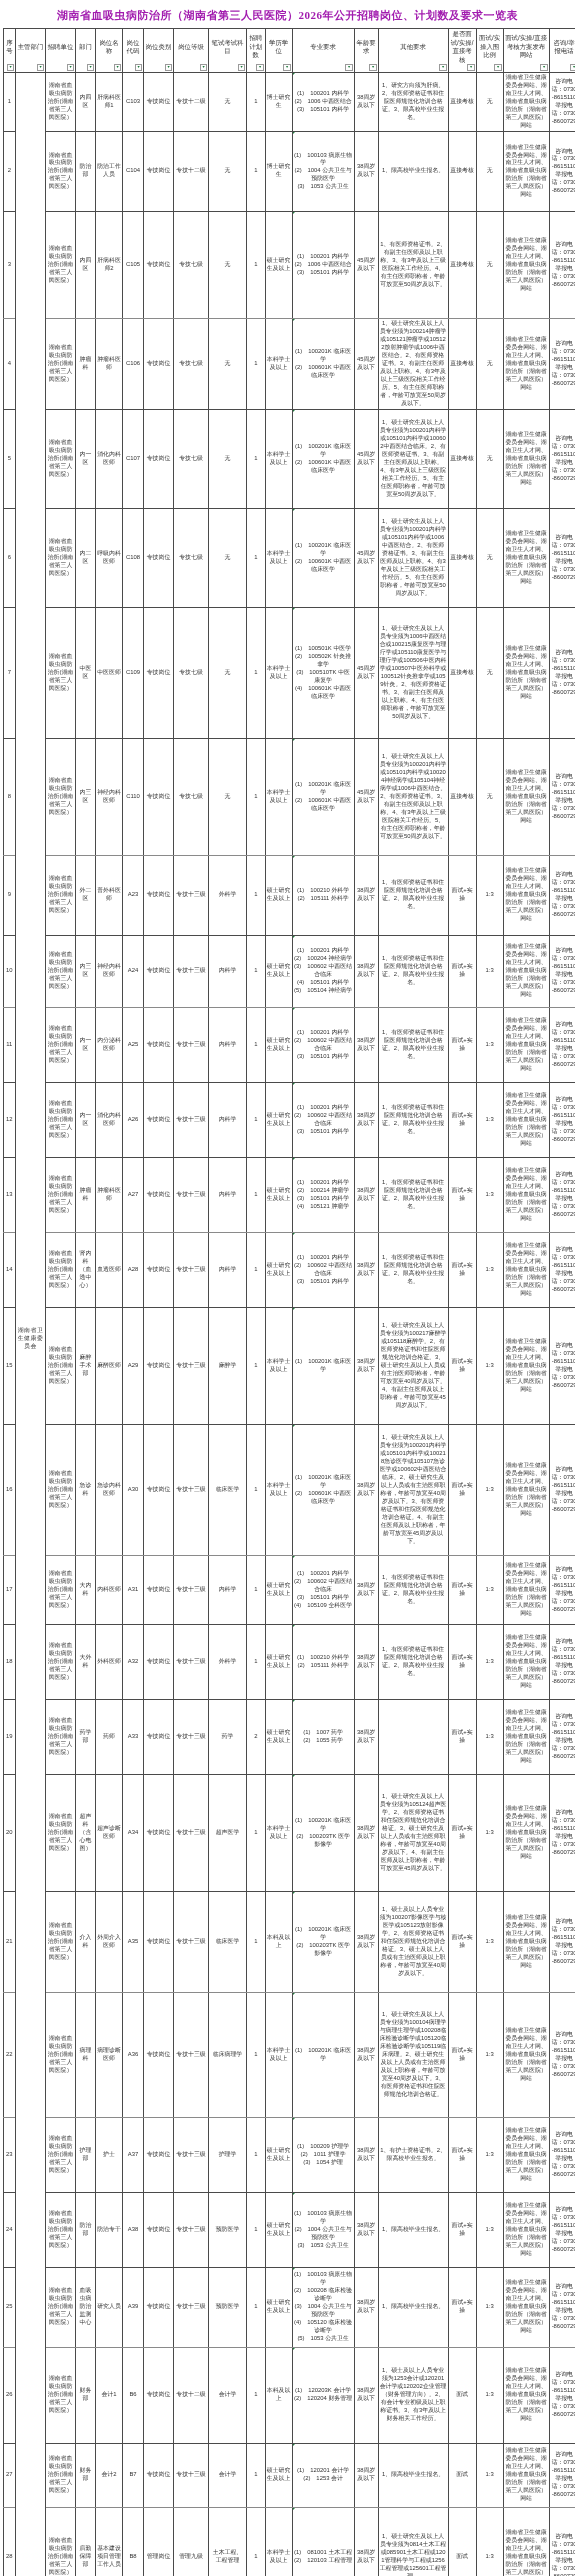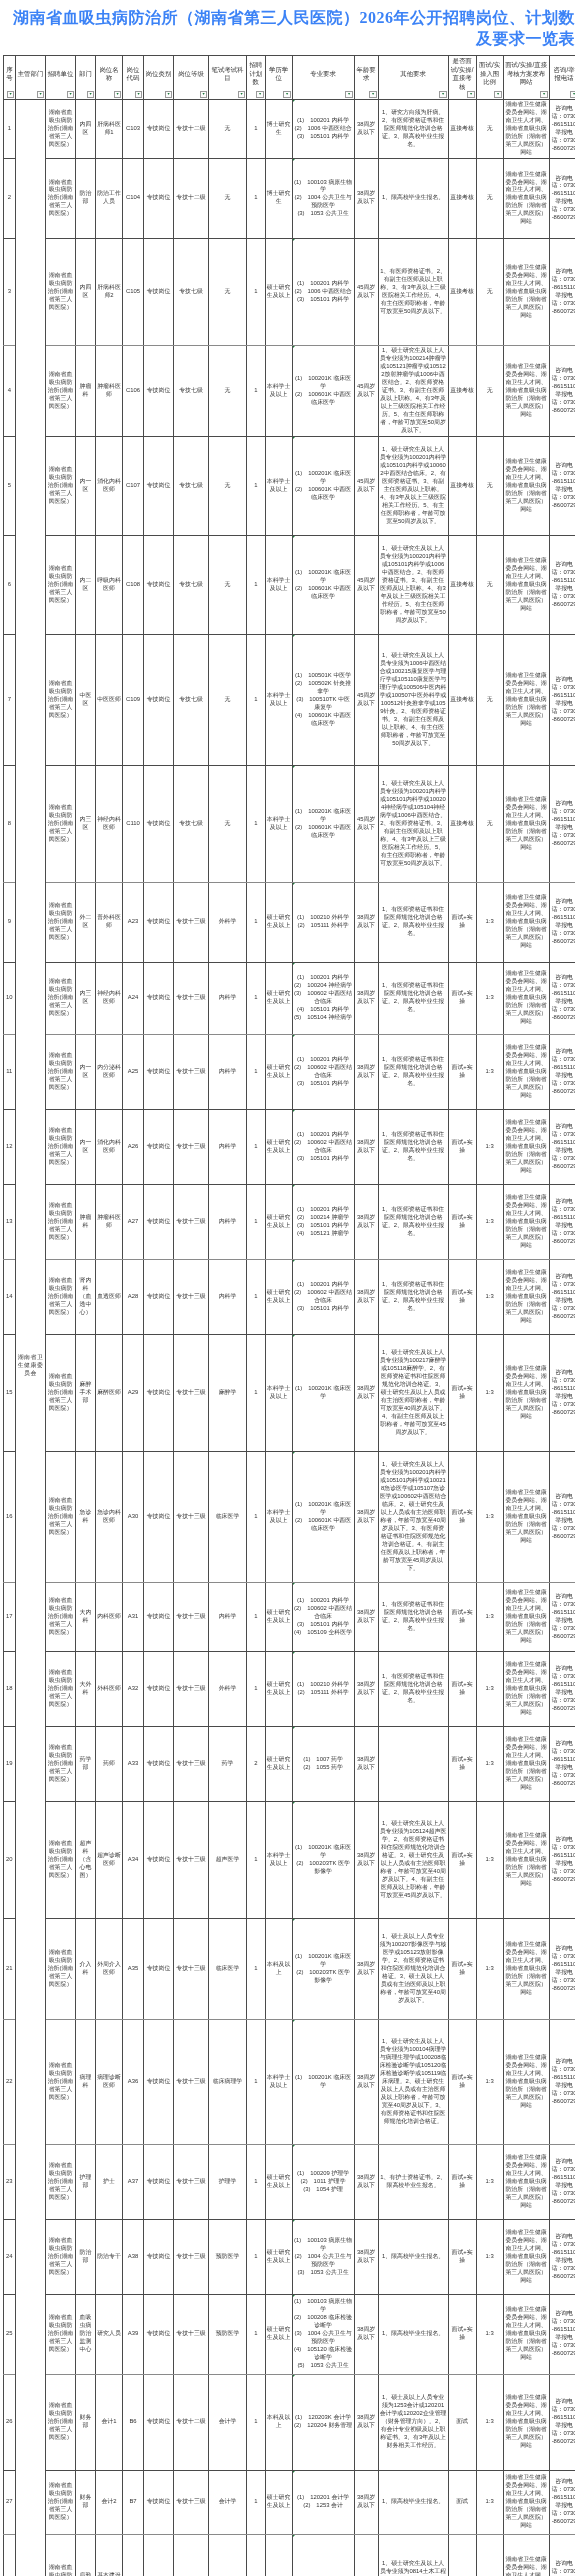--- a/index.html
+++ b/index.html
@@ -1,21 +1,21 @@
 <!DOCTYPE html>
 <html style="--accent: #1e7a3c;font-size:8.5px"><head>
 <meta charset="utf-8">
 <style>
   html,body{margin:0;padding:0;background:#fff;}
   body{width:575px;font-family:"Liberation Sans","DejaVu Sans",sans-serif;color:#222;}
   .page{width:575px;}
   h1.title{
     font-family:"Liberation Serif","DejaVu Serif",serif;
-    font-size:16px;font-weight:bold;color:#3b82f6;
-    text-align:right;margin:7.5px 0 5.3px 0;letter-spacing:0.5px;
+    font-size:11px;font-weight:bold;color:#a21caf;
+    text-align:center;margin:7.5px 0 5.3px 0;letter-spacing:0.5px;
   }
   table.sheet{border-collapse:collapse;table-layout:fixed;width:572px;margin-left:2.7px;}
   table.sheet th,table.sheet td{
     border:0.5px solid #4a4a4a;
     font-size:5.9px;line-height:1.35;color:#333;
     vertical-align:middle;text-align:center;
     padding:1.1px 1.1px;word-break:break-all;overflow:hidden;
     position:relative;background:#fff;
   }
   table.sheet th{

